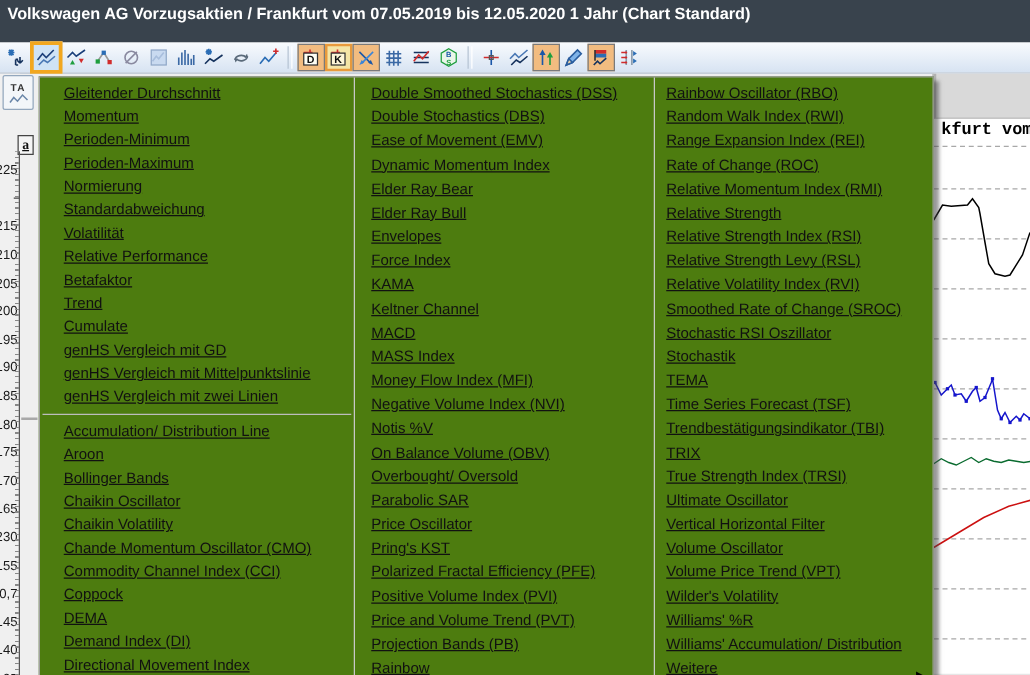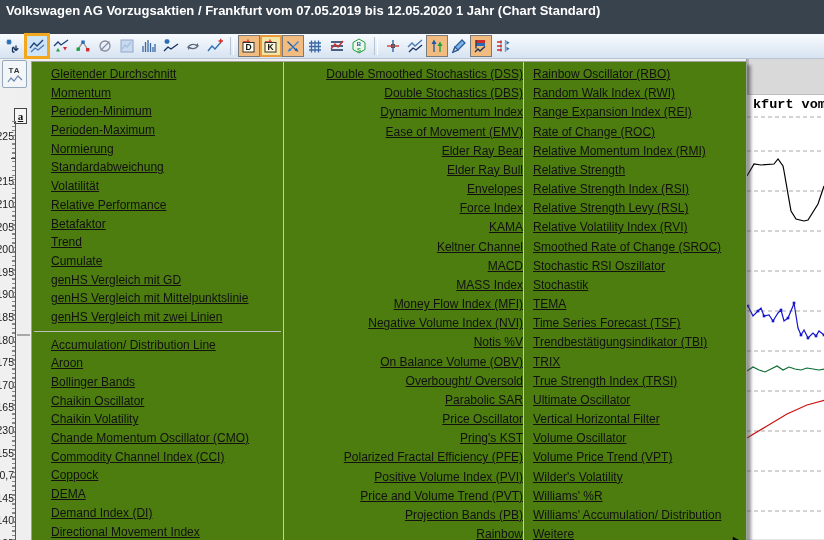--- a/index.html
+++ b/index.html
@@ -42,21 +42,21 @@
   
   .menu{position:absolute;left:31px;top:2px;width:714px;height:482px;background:#4d7c0f;
     border:1px solid #a0a0a0;box-shadow:4px 4px 3px rgba(70,70,70,.55);display:flex;
     font-size:12px;color:#111;z-index:5;text-decoration:underline;}
   .mcol{padding-top:3px;box-sizing:border-box;flex:none;}
   .mcol1{width:252px;border-right:1px solid #c8c8c8;}
   .mcol2{width:240px;border-right:1px solid #c8c8c8;}
   .mcol3{width:221px;}
   .mi{white-space:nowrap;overflow:hidden;cursor:default;}
   .mcol1 .mi{height:18.7px;line-height:18.7px;padding-left:19px;}
-  .mcol2 .mi{height:19.18px;line-height:19.18px;padding-left:13px;text-align:right;}
+  .mcol2 .mi{height:19.18px;line-height:19.18px;padding-left:13px;}
   .mcol3 .mi{height:19.18px;line-height:19.18px;padding-left:9px;}
   .msep{border-top:1px solid #bdbdbd;margin:4px 2px 4px 2px;height:0;}
   .mi-more{display:flex;align-items:flex-end;}
   .mi-more .lbl{flex:1;}
   .sub-arrow{font-size:8px;color:#000;padding-right:6px;line-height:1;}
   
   .chart-strip{position:absolute;left:746px;top:0;width:78px;height:494px;background:#fff;
     border-left:1px solid #9a9a9a;box-sizing:border-box;font-family:Liberation Mono, monospace;}
   .cs-band{height:36px;background:#d9d9d9;border-bottom:1px solid #bdbdbd;
     border-left:2px solid #b2b2b2;box-sizing:border-box;}
@@ -312,22 +312,22 @@
             <div class="mi">DEMA</div>
             <div class="mi">Demand Index (DI)</div>
             <div class="mi">Directional Movement Index</div>
           </div>
       </div>
       <div class="mcol mcol2">
         <div>
 
         <div class="mi">Double Smoothed Stochastics (DSS)</div>
             <div class="mi">Double Stochastics (DBS)</div>
+            <div class="mi">Ease of Movement (EMV)</div>
             <div class="mi">Dynamic Momentum Index</div>
-            <div class="mi">Ease of Movement (EMV)</div>
             <div class="mi">Elder Ray Bear</div>
             <div class="mi">Elder Ray Bull</div>
             <div class="mi">Envelopes</div>
             <div class="mi">Force Index</div>
             <div class="mi">KAMA</div>
             <div class="mi">Keltner Channel</div>
             <div class="mi">MACD</div>
             <div class="mi">MASS Index</div>
             <div class="mi">Money Flow Index (MFI)</div>
             <div class="mi">Negative Volume Index (NVI)</div>

